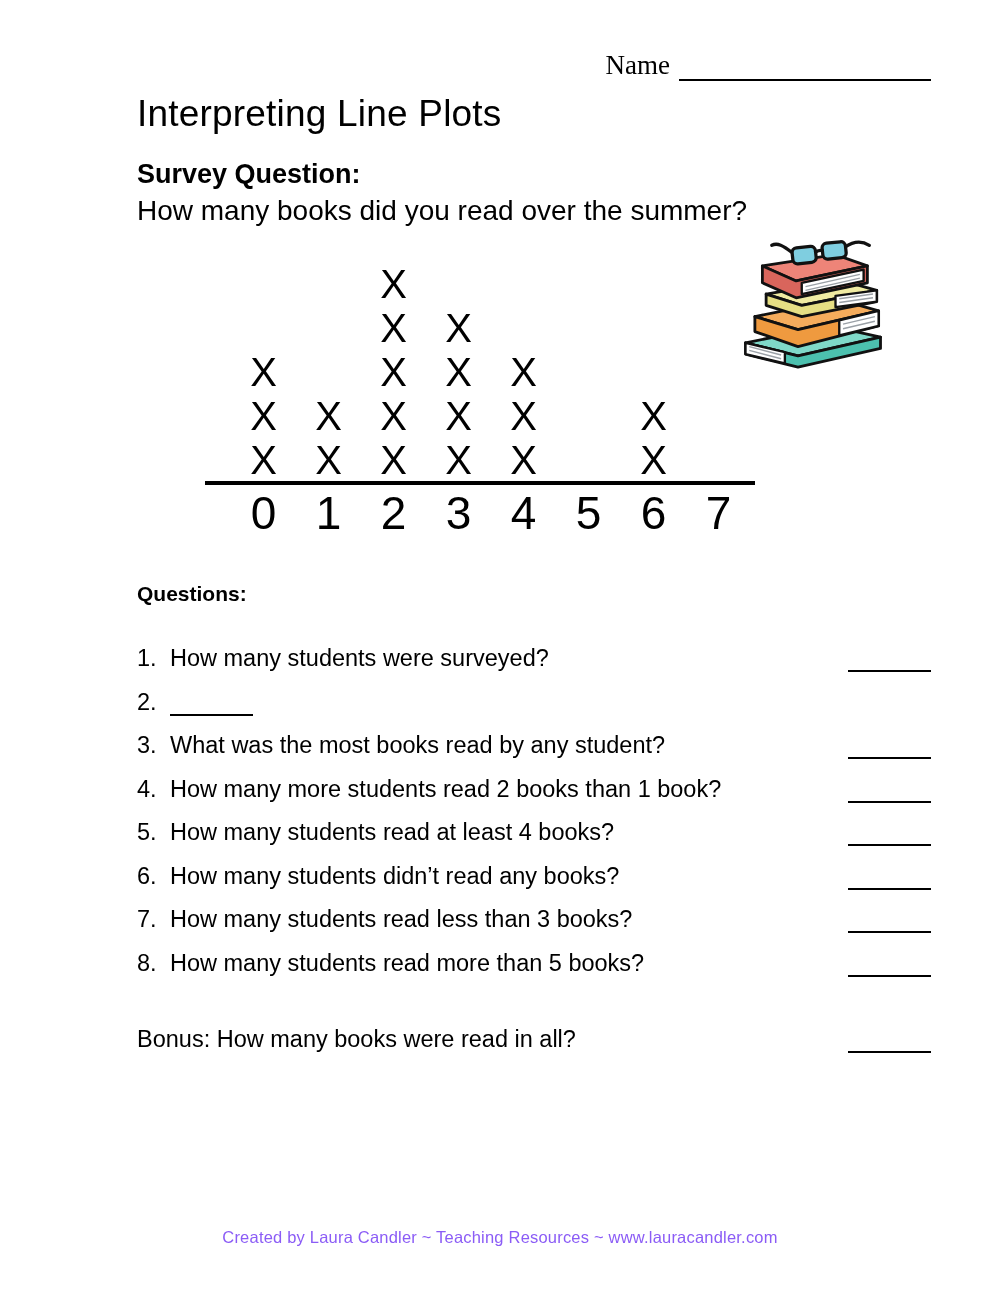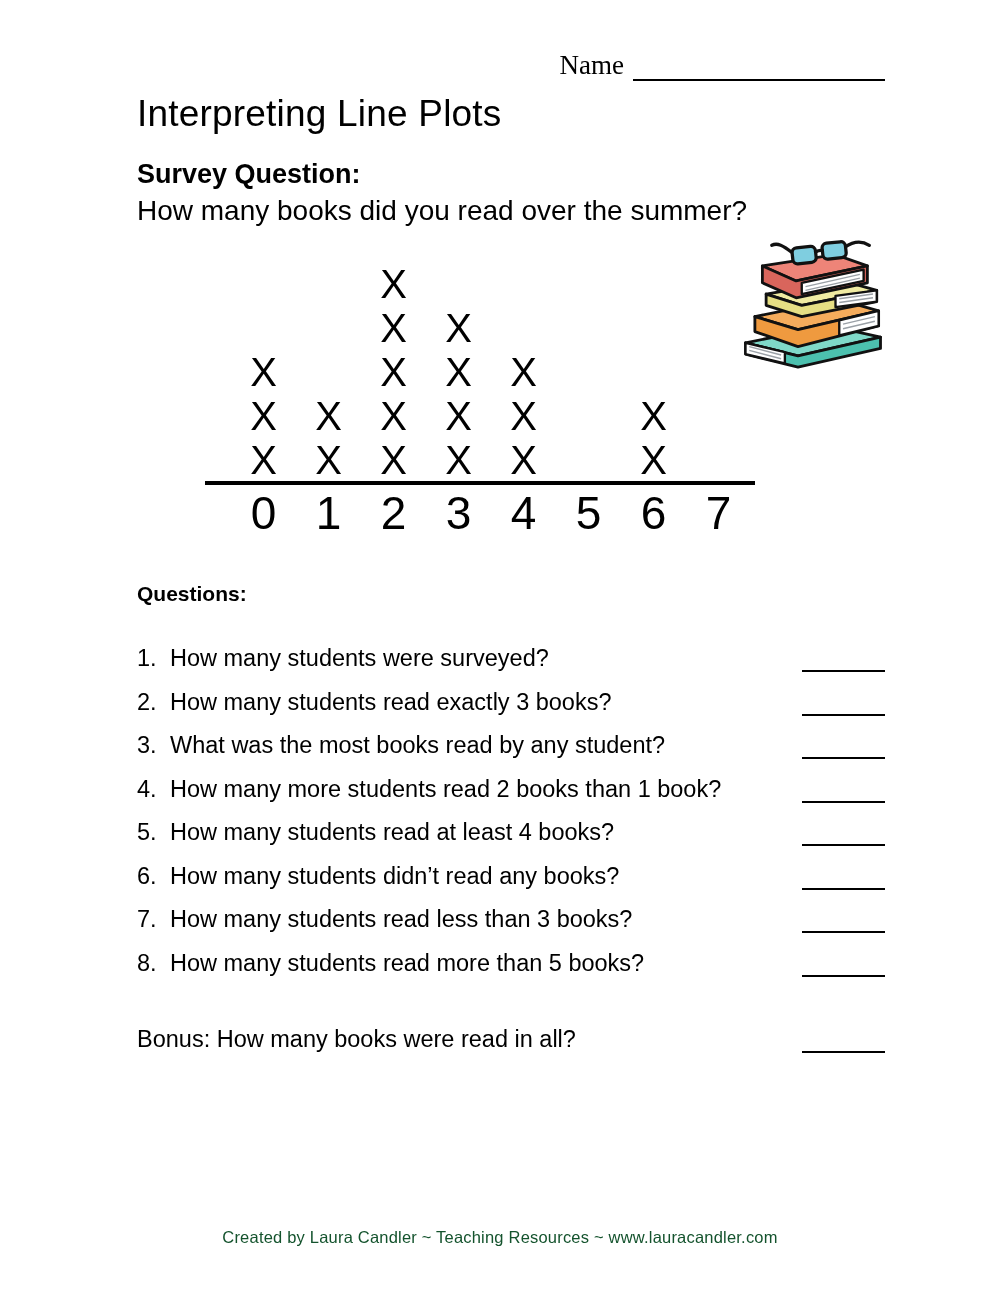--- a/index.html
+++ b/index.html
@@ -5,21 +5,21 @@
   * { box-sizing: border-box; }
   html, body { margin: 0; padding: 0; }
   body {
     width: 1000px; height: 1291px;
     background: #ffffff;
     color: #000;
     font-family: "Liberation Sans", sans-serif;
     position: relative;
     overflow: hidden;
   }
-  .content { padding: 0 115px 0 137px; }
+  .content { padding: 0 69px 0 137px; }
 
   
   .name-row {
     display: flex; justify-content: flex-end; align-items: flex-end;
     padding-top: 50px;
     font-family: "Liberation Serif", serif;
     font-size: 27px;
   }
   .name-line {
     width: 252px; height: 30px;
@@ -62,21 +62,21 @@
   }
   .q-num { width: 33px; flex: none; }
   .q-text { flex: 1; }
   .q-blank { width: 83px; height: 100%; border-bottom: 2px solid #000; flex: none; }
   .bonus-row { margin-top: 46px; margin-bottom: 16px; }
   .bonus-row .q-text { flex: 1; }
 
   
   .footer {
     position: absolute; left: 0; right: 0; top: 1228px;
-    text-align: center; font-size: 16.5px; color: #14532d;
+    text-align: center; font-size: 16.5px; color: #8b5cf6;
     letter-spacing: 0.2px;
   }
 </style>
 </head>
 <body>
 
 <div class="content">
 
   <div class="name-row">
     <span>Name</span>
@@ -188,21 +188,20 @@
   <div class="questions-heading">Questions:</div>
 
   <div class="q-list">
     <div class="q-row">
       <span class="q-num">1.</span>
       <span class="q-text">How many students were surveyed?</span>
       <span class="q-blank"></span>
     </div>
     <div class="q-row">
       <span class="q-num">2.</span>
-      <span class="q-text">How many students read exactly 3 books?</span>
       <span class="q-blank"></span>
     </div>
     <div class="q-row">
       <span class="q-num">3.</span>
       <span class="q-text">What was the most books read by any student?</span>
       <span class="q-blank"></span>
     </div>
     <div class="q-row">
       <span class="q-num">4.</span>
       <span class="q-text">How many more students read 2 books than 1 book?</span>

